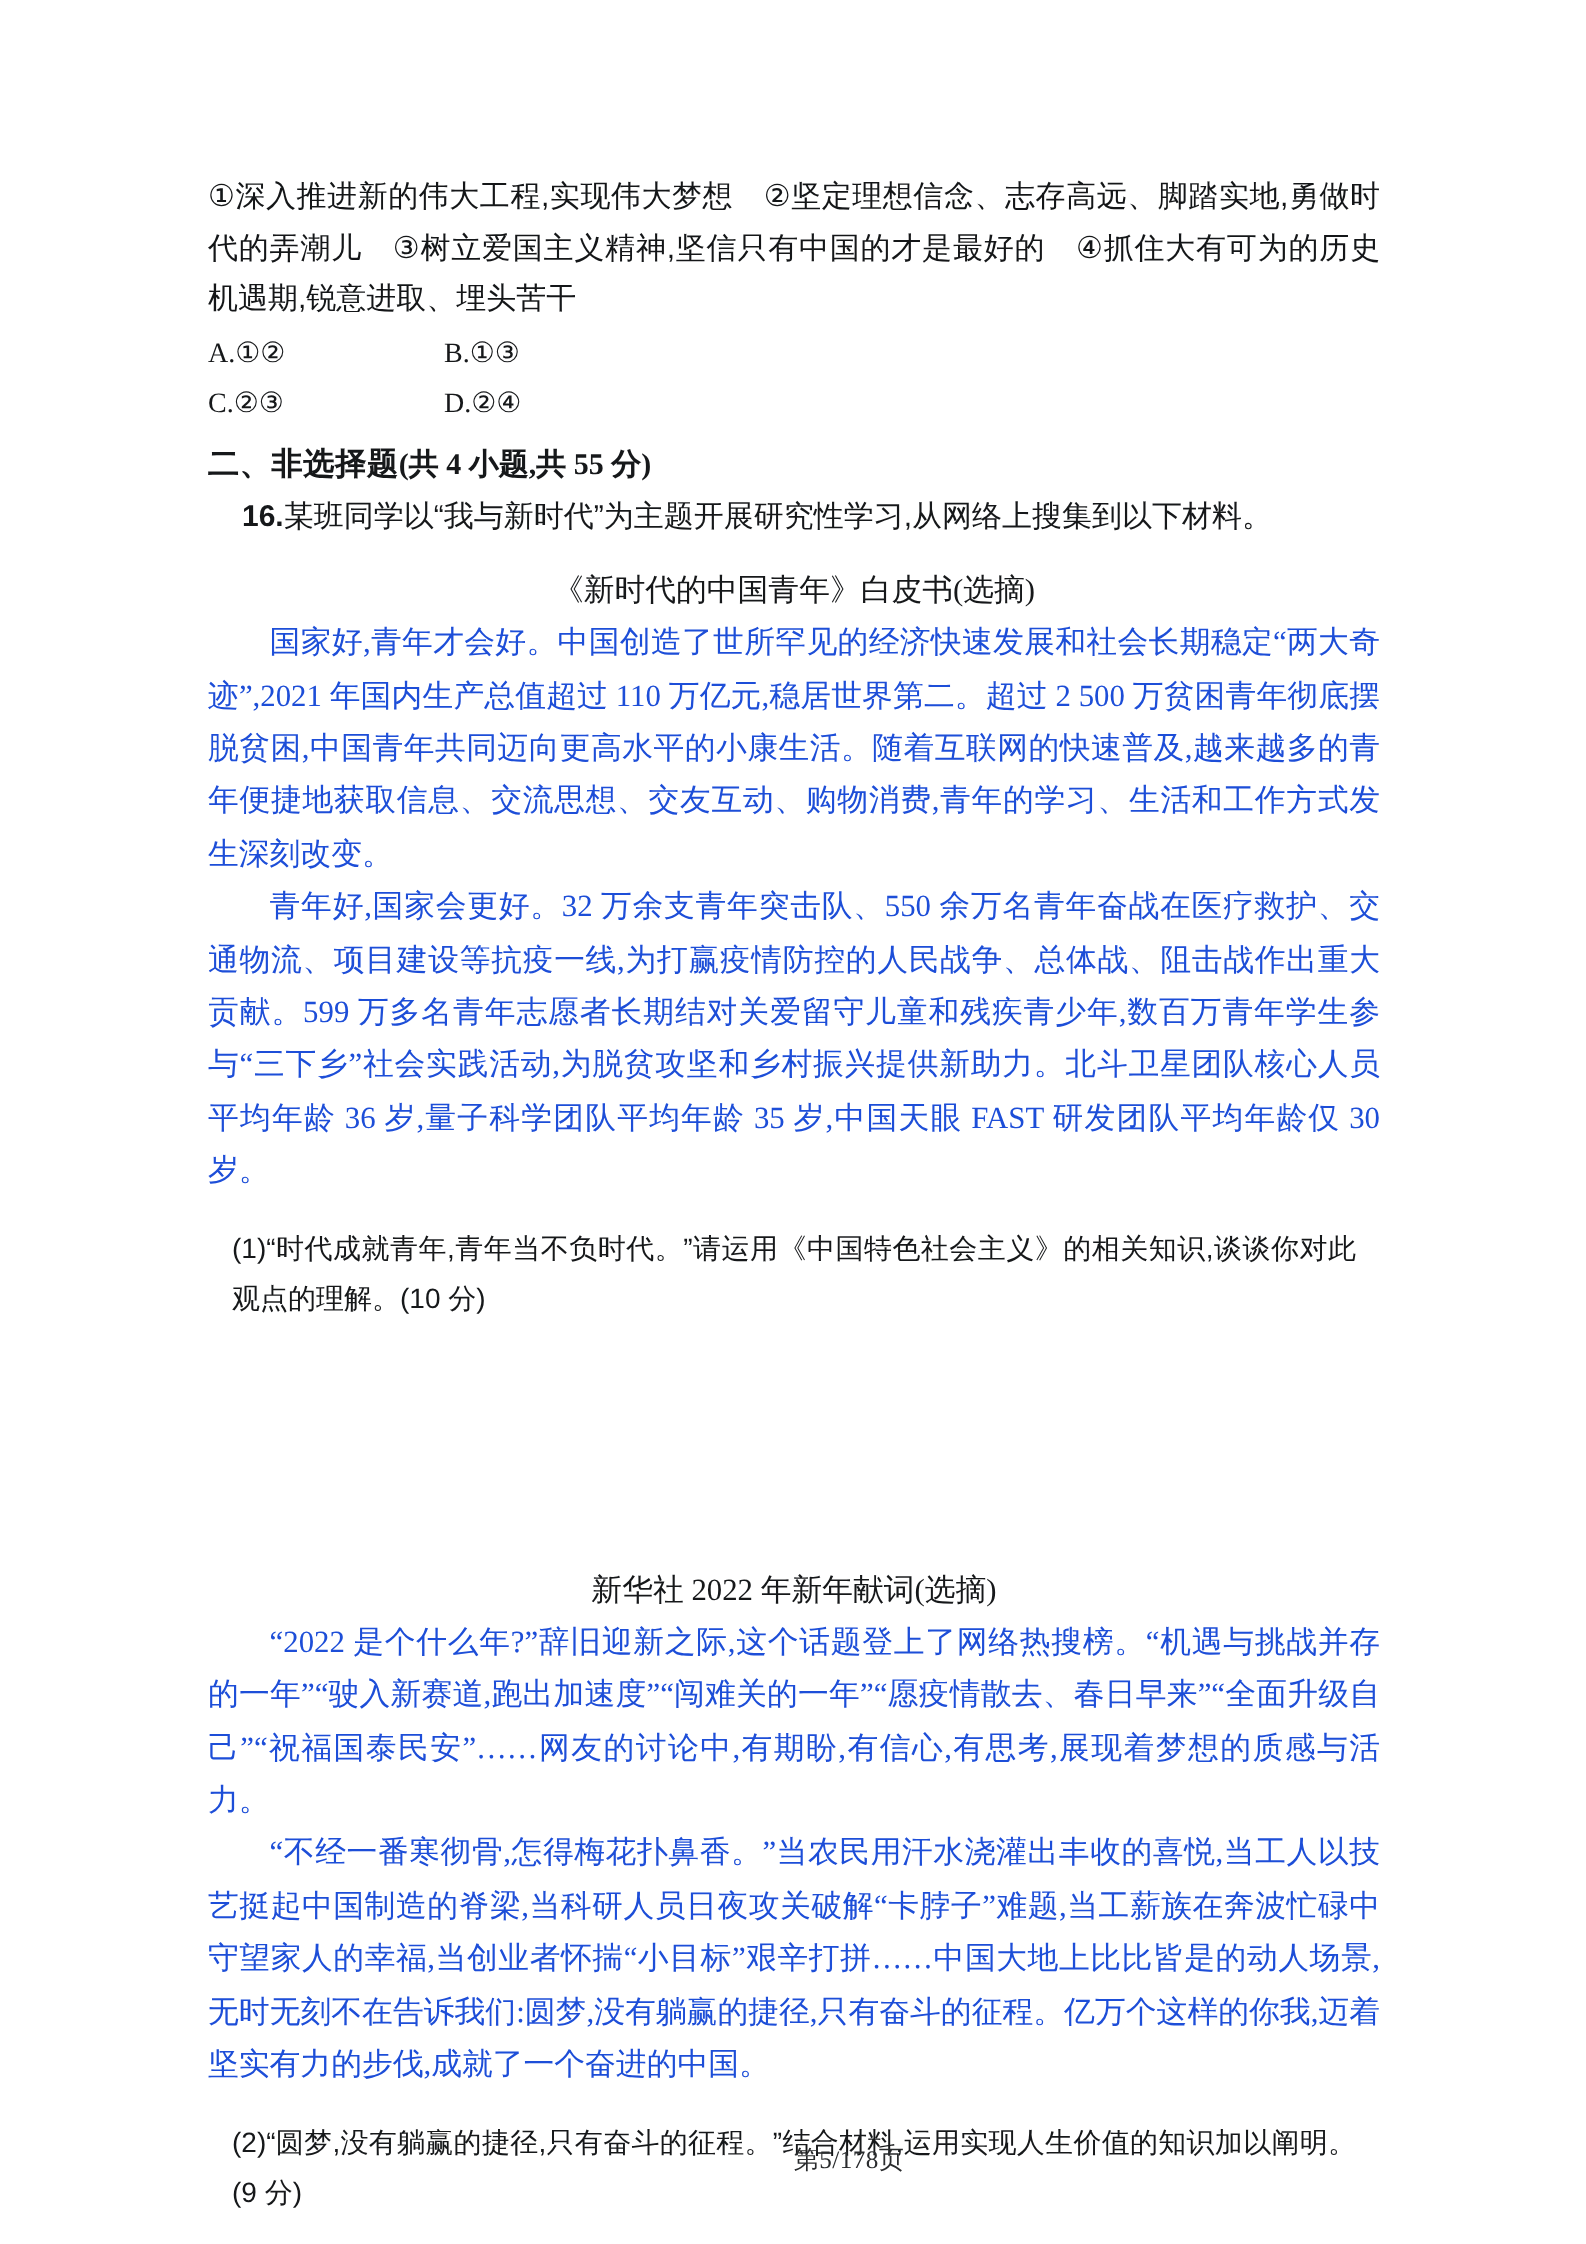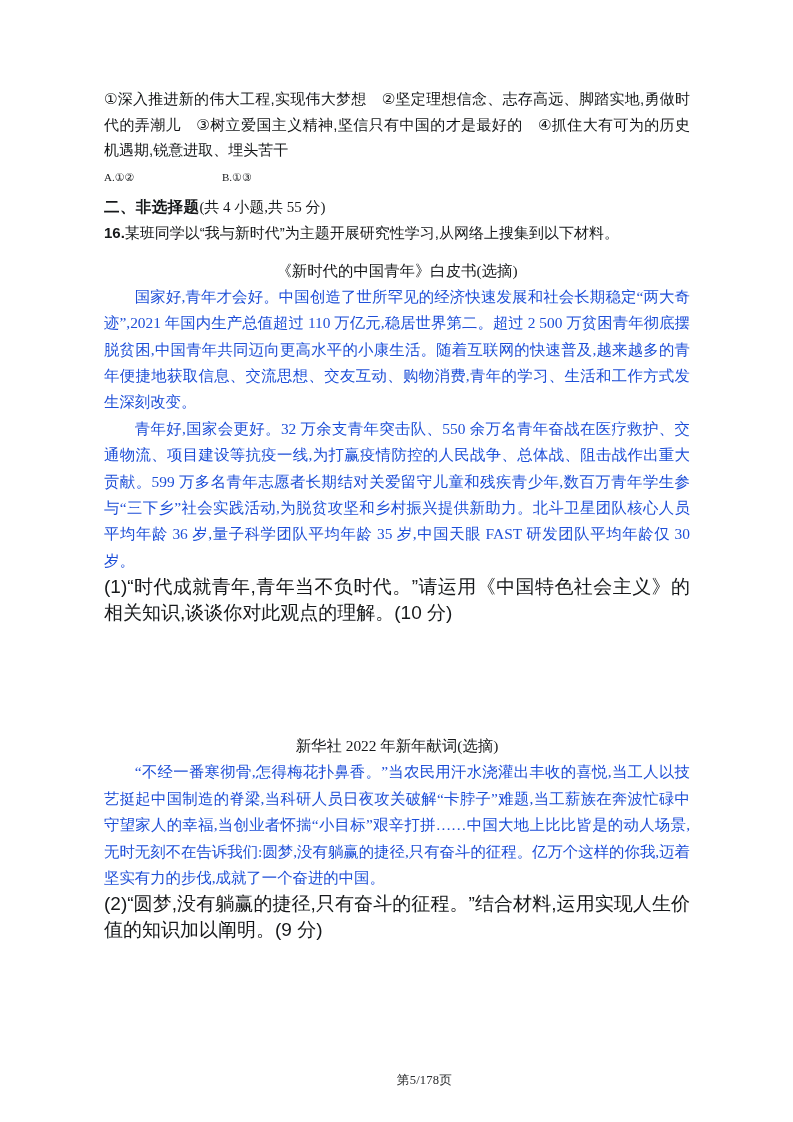--- a/index.html
+++ b/index.html
@@ -40,21 +40,21 @@
     line-height: 25.6px;
     text-align: justify;
     text-justify: inter-ideograph;
     color: #141618;
   }
 
   
   .choices {
     margin-top: 2px;
     font-family: "Liberation Serif", "DejaVu Serif", serif;
-    font-size: 11px;
+    font-size: 14px;
     line-height: 25.4px;
   }
   .choice-row {
     display: flex;
   }
   .choice-cell {
     width: 118px;
     flex: 0 0 118px;
     white-space: nowrap;
   }
@@ -66,35 +66,36 @@
     line-height: 26px;
   }
   .section-head .bold-hei {
     font-family: "Liberation Sans", "DejaVu Sans", sans-serif;
     font-weight: bold;
     font-size: 15.6px;
     letter-spacing: 0.3px;
   }
   .section-head .sub {
     font-family: "Liberation Serif", "DejaVu Serif", serif;
-    font-weight: normal;
+    font-weight: bold;
     font-size: 15px;
   }
 
   
   .q-lead {
     font-family: "Liberation Sans", "DejaVu Sans", sans-serif;
     font-size: 15px;
     line-height: 25.6px;
     text-align: justify;
     text-justify: inter-ideograph;
   }
   .q-lead .qnum {
     font-family: "Liberation Sans", "DejaVu Sans", sans-serif;
     font-weight: bold;
+    margin-left: 17px;
   }
 
   
   .material-title {
     text-align: center;
     font-size: 15.4px;
     line-height: 26px;
     margin-top: 12px;
     font-family: "Liberation Serif", "DejaVu Serif", serif;
   }
@@ -107,25 +108,25 @@
     text-indent: 2em;
     text-align: justify;
     text-justify: inter-ideograph;
     color: #1d4ed8;
     margin: 0;
   }
 
   
   .subq {
     font-family: "Liberation Sans", "DejaVu Sans", sans-serif;
-    font-size: 19px;
+    font-size: 14px;
     line-height: 25.6px;
     text-align: justify;
     text-justify: inter-ideograph;
-    margin: 0;
+    margin: 12px;
   }
 
   .gap-lg { height: 96px; }
 
   
   .footer {
     position: absolute;
     left: 0;
     top: 1072px;
     width: 793px;
@@ -144,20 +145,24 @@
 
   <div class="content">
 
     <div class="stem">①深入推进新的伟大工程,实现伟大梦想　②坚定理想信念、志存高远、脚踏实地,勇做时代的弄潮儿　③树立爱国主义精神,坚信只有中国的才是最好的　④抓住大有可为的历史机遇期,锐意进取、埋头苦干</div>
 
     <div class="choices">
       <div class="choice-row">
         <span class="choice-cell">A.①②</span>
         <span class="choice-cell">B.①③</span>
       </div>
+      <div class="choice-row">
+        <span class="choice-cell">C.②③</span>
+        <span class="choice-cell">D.②④</span>
+      </div>
     </div>
 
     <div class="section-head">
       <span class="bold-hei">二、非选择题</span><span class="sub">(共 4 小题,共 55 分)</span>
     </div>
 
     <div class="q-lead">
       <span class="qnum">16.</span><span>某班同学以“我与新时代”为主题开展研究性学习,从网络上搜集到以下材料。</span>
     </div>
 
@@ -166,20 +171,21 @@
     <p class="material-p">国家好,青年才会好。中国创造了世所罕见的经济快速发展和社会长期稳定“两大奇迹”,2021 年国内生产总值超过 110 万亿元,稳居世界第二。超过 2 500 万贫困青年彻底摆脱贫困,中国青年共同迈向更高水平的小康生活。随着互联网的快速普及,越来越多的青年便捷地获取信息、交流思想、交友互动、购物消费,青年的学习、生活和工作方式发生深刻改变。</p>
 
     <p class="material-p">青年好,国家会更好。32 万余支青年突击队、550 余万名青年奋战在医疗救护、交通物流、项目建设等抗疫一线,为打赢疫情防控的人民战争、总体战、阻击战作出重大贡献。599 万多名青年志愿者长期结对关爱留守儿童和残疾青少年,数百万青年学生参与“三下乡”社会实践活动,为脱贫攻坚和乡村振兴提供新助力。北斗卫星团队核心人员平均年龄 36 岁,量子科学团队平均年龄 35 岁,中国天眼 FAST 研发团队平均年龄仅 30 岁。</p>
 
     <p class="subq">(1)“时代成就青年,青年当不负时代。”请运用《中国特色社会主义》的相关知识,谈谈你对此观点的理解。(10 分)</p>
 
     <div class="gap-lg"></div>
 
     <div class="material-title">新华社 2022 年新年献词(选摘)</div>
 
+    <p class="material-p">“2022 是个什么年?”辞旧迎新之际,这个话题登上了网络热搜榜。“机遇与挑战并存的一年”“驶入新赛道,跑出加速度”“闯难关的一年”“愿疫情散去、春日早来”“全面升级自己”“祝福国泰民安”……网友的讨论中,有期盼,有信心,有思考,展现着梦想的质感与活力。</p>
 
     <p class="material-p">“不经一番寒彻骨,怎得梅花扑鼻香。”当农民用汗水浇灌出丰收的喜悦,当工人以技艺挺起中国制造的脊梁,当科研人员日夜攻关破解“卡脖子”难题,当工薪族在奔波忙碌中守望家人的幸福,当创业者怀揣“小目标”艰辛打拼……中国大地上比比皆是的动人场景,无时无刻不在告诉我们:圆梦,没有躺赢的捷径,只有奋斗的征程。亿万个这样的你我,迈着坚实有力的步伐,成就了一个奋进的中国。</p>
 
     <p class="subq">(2)“圆梦,没有躺赢的捷径,只有奋斗的征程。”结合材料,运用实现人生价值的知识加以阐明。(9 分)</p>
 
   </div>
 
   <div class="footer">第5/178页</div>
 
 </div>

